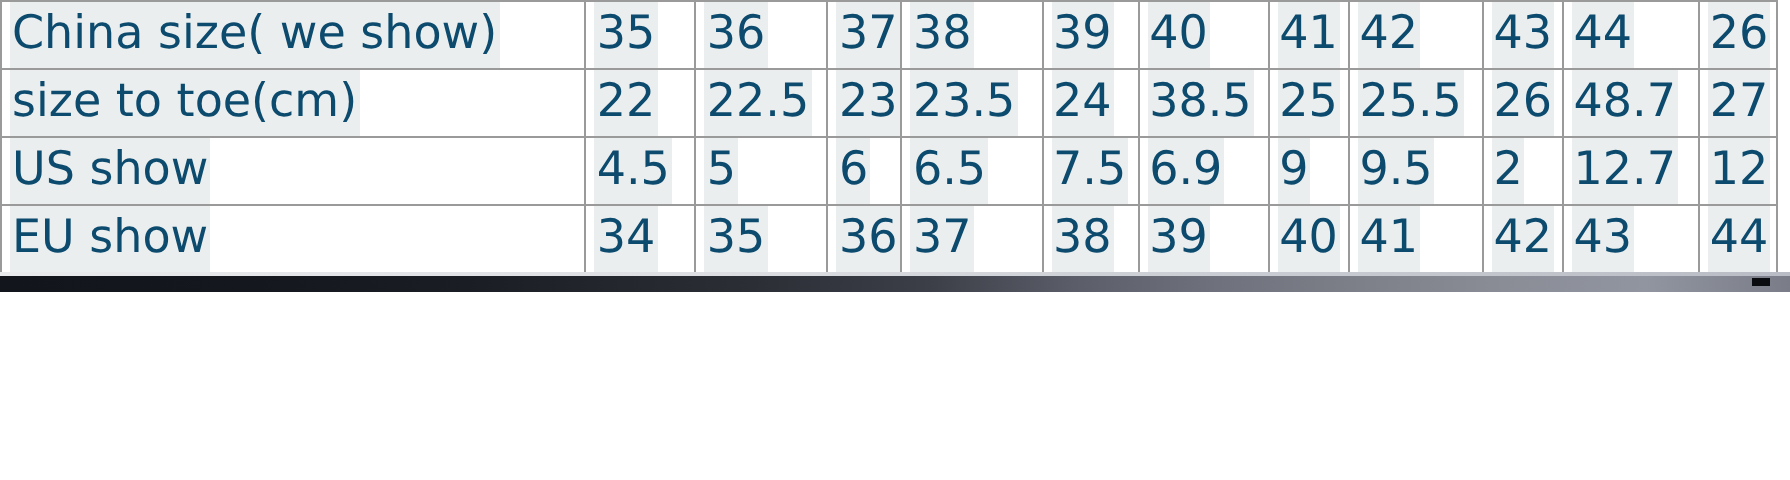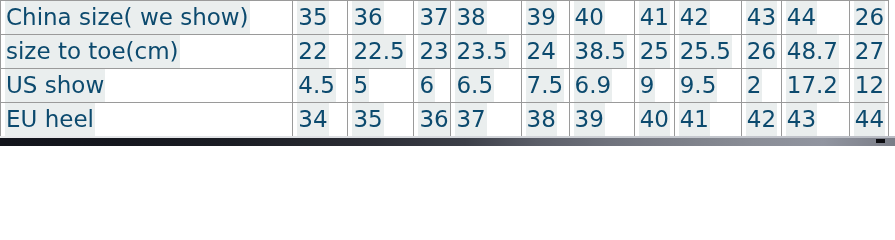--- a/index.html
+++ b/index.html
@@ -144,25 +144,25 @@
         <td class="label-cell"><span class="sel">US show</span></td>
         <td><span class="sel">4.5</span></td>
         <td><span class="sel">5</span></td>
         <td><span class="sel">6</span></td>
         <td><span class="sel">6.5</span></td>
         <td><span class="sel">7.5</span></td>
         <td><span class="sel">6.9</span></td>
         <td><span class="sel">9</span></td>
         <td><span class="sel">9.5</span></td>
         <td><span class="sel">2</span></td>
-        <td><span class="sel">17.2</span></td>
+        <td><span class="sel">12.7</span></td>
         <td><span class="sel">12</span></td>
       </tr>
       <tr>
-        <td class="label-cell"><span class="sel">EU heel</span></td>
+        <td class="label-cell"><span class="sel">EU show</span></td>
         <td><span class="sel">34</span></td>
         <td><span class="sel">35</span></td>
         <td><span class="sel">36</span></td>
         <td><span class="sel">37</span></td>
         <td><span class="sel">38</span></td>
         <td><span class="sel">39</span></td>
         <td><span class="sel">40</span></td>
         <td><span class="sel">41</span></td>
         <td><span class="sel">42</span></td>
         <td><span class="sel">43</span></td>

